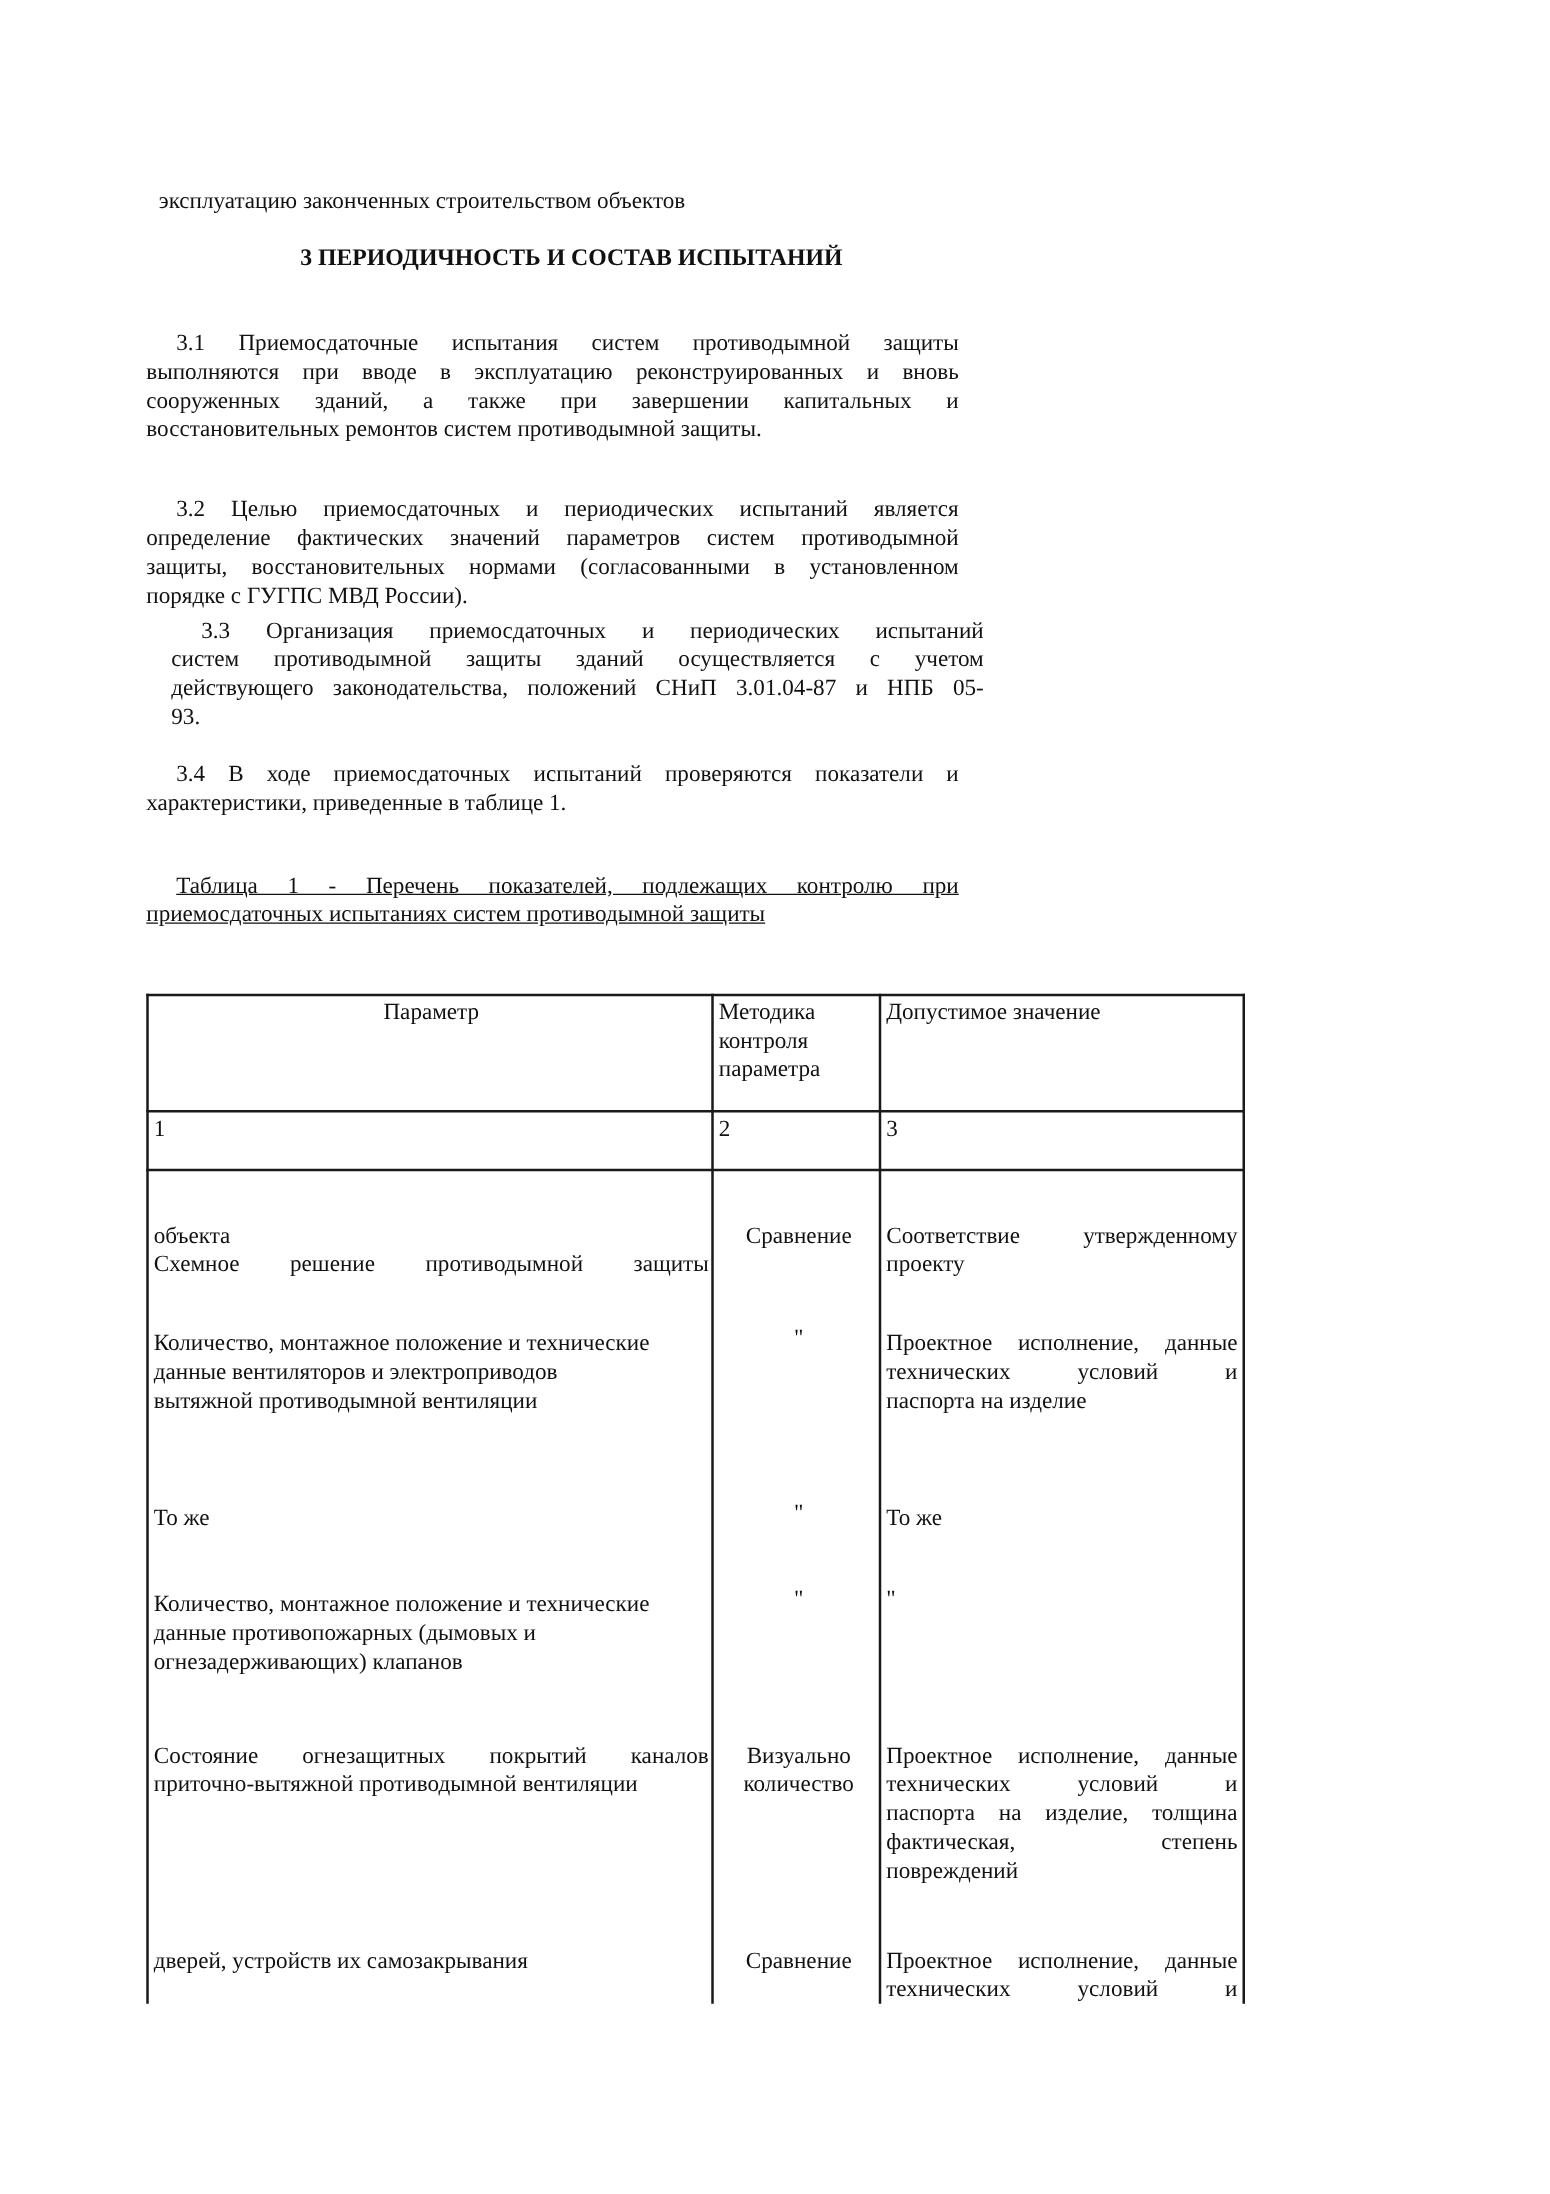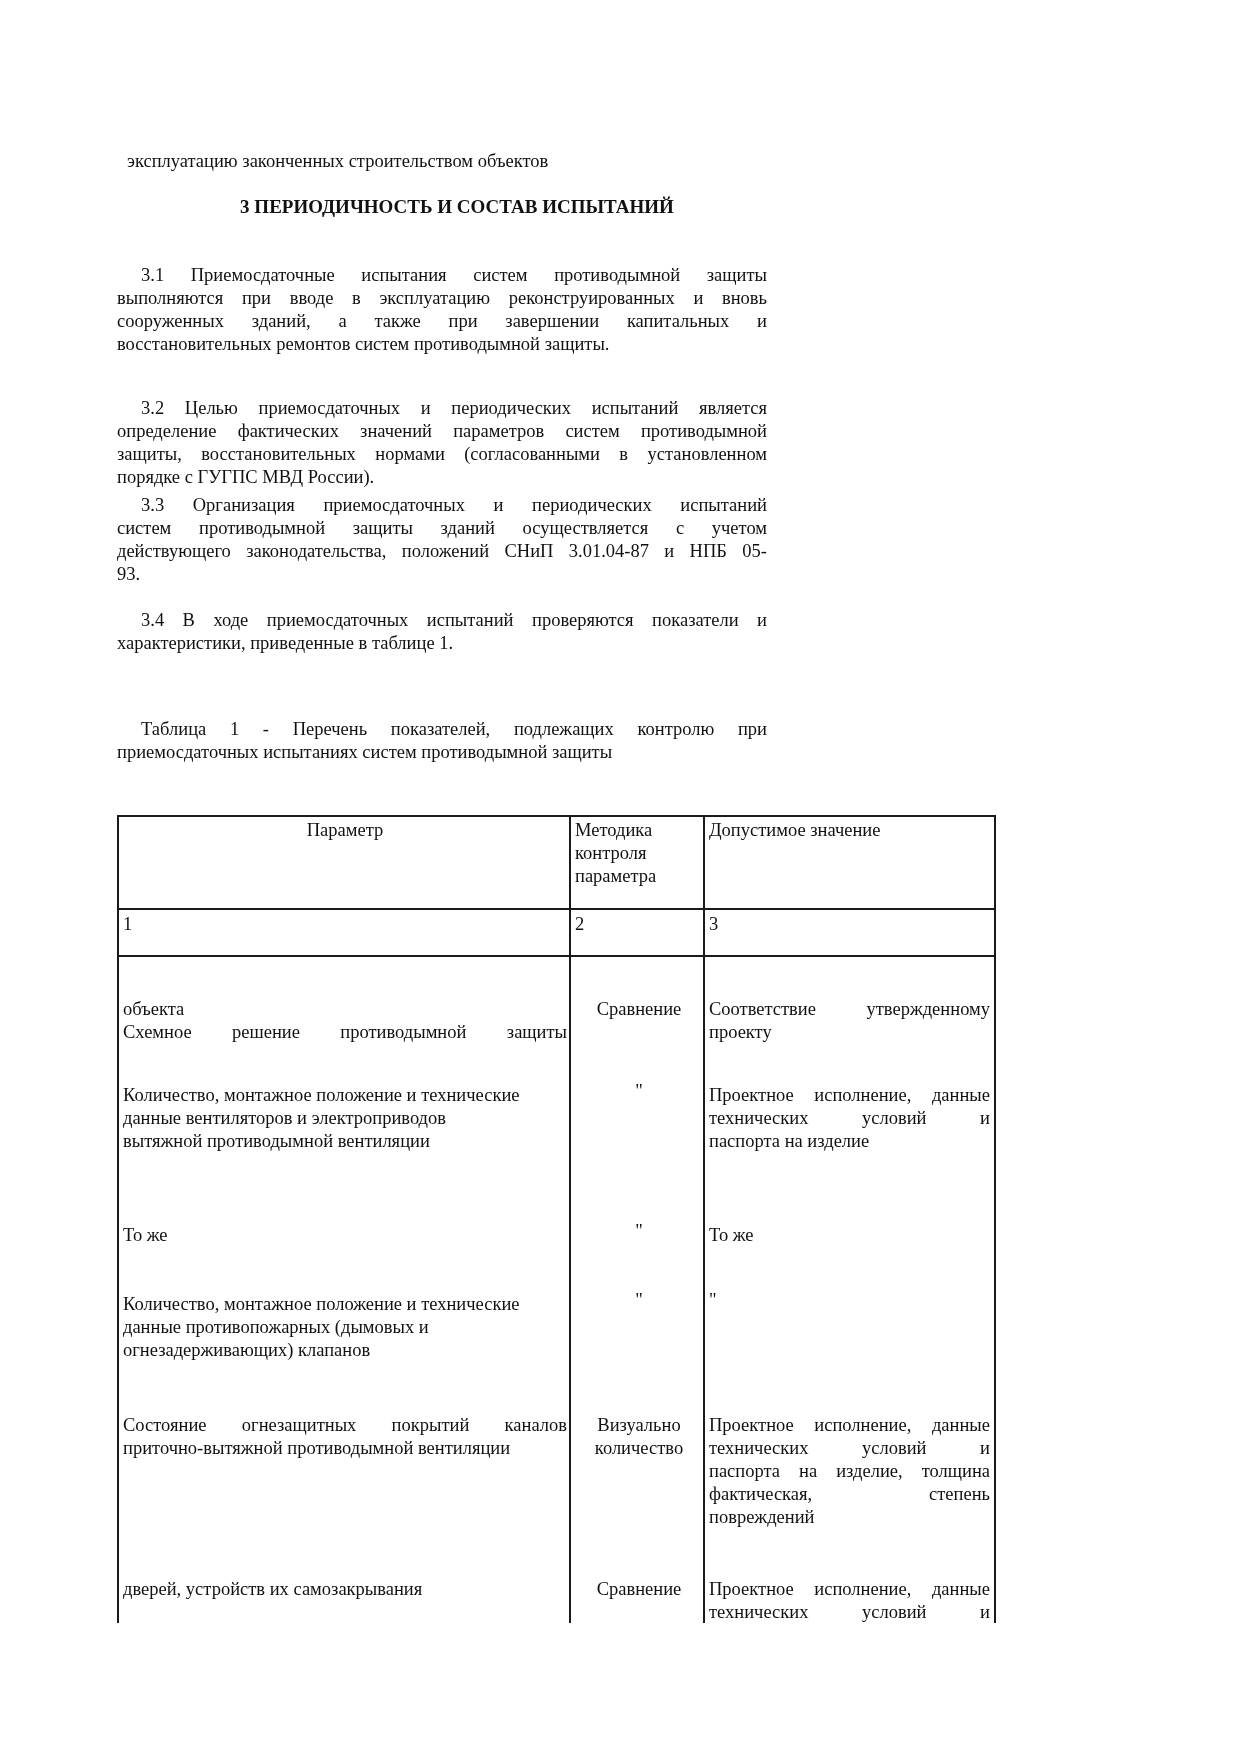--- a/index.html
+++ b/index.html
@@ -15,21 +15,21 @@
       padding-left: 30px; box-sizing: border-box;
     }
     .para {
       position: absolute; left: 117px; width: 650px;
       text-align: justify; text-align-last: left;
     }
     .jline { display: block; text-align: justify; text-align-last: justify; }
     .jline.last { text-align-last: left; }
 
     
-    .tbl { position: absolute; left: 117px; top: 795px; width: 825px; margin-top: 20px; }
+    .tbl { position: absolute; left: 117px; top: 795px; width: 825px; }
     .hline { position: absolute; height: 2px; background: #1a1a1a; }
     .vline { position: absolute; width: 2px; background: #1a1a1a; }
     .cell { position: absolute; font-size: 18.5px; line-height: 23px; }
     .cell.c1 { left: 6px; width: 444px; }
     .cell.c2 { left: 458px; width: 128px; }
     .cell.c3 { left: 592px; width: 281px; }
     .center { text-align: center; }
     .just { text-align: justify; text-align-last: left; }
     .just .jl { display: block; text-align: justify; text-align-last: justify; }
     .just .jl.last { text-align-last: left; }
@@ -48,33 +48,33 @@
   <span class="jline last">восстановительных ремонтов систем противодымной защиты.</span>
 </div>
 
 <div class="para" style="top:397px;">
   <span class="jline" style="padding-left:24px;">3.2 Целью приемосдаточных и периодических испытаний является</span>
   <span class="jline">определение фактических значений параметров систем противодымной</span>
   <span class="jline">защиты, восстановительных нормами (согласованными в установленном</span>
   <span class="jline last">порядке с ГУГПС МВД России).</span>
 </div>
 
-<div class="para" style="top:494px;">
+<div class="para" style="top:494px;margin-left:20px;">
   <span class="jline" style="padding-left:24px;">3.3 Организация приемосдаточных и периодических испытаний</span>
   <span class="jline">систем противодымной защиты зданий осуществляется с учетом</span>
   <span class="jline">действующего законодательства, положений СНиП 3.01.04-87 и НПБ 05-</span>
   <span class="jline last">93.</span>
 </div>
 
 <div class="para" style="top:609px;">
   <span class="jline" style="padding-left:24px;">3.4 В ходе приемосдаточных испытаний проверяются показатели и</span>
   <span class="jline last">характеристики, приведенные в таблице 1.</span>
 </div>
 
-<div class="para" style="top:718px;">
+<div class="para" style="top:698px;text-decoration:underline;">
   <span class="jline" style="padding-left:24px;">Таблица 1 - Перечень показателей, подлежащих контролю при</span>
   <span class="jline last">приемосдаточных испытаниях систем противодымной защиты</span>
 </div>
 
 <div class="tbl" style="height:810px;">
 
   <div class="hline" style="left:0; top:0; width:879px;"></div>
   <div class="hline" style="left:0; top:93px; width:879px;"></div>
   <div class="hline" style="left:0; top:140px; width:879px;"></div>
 

